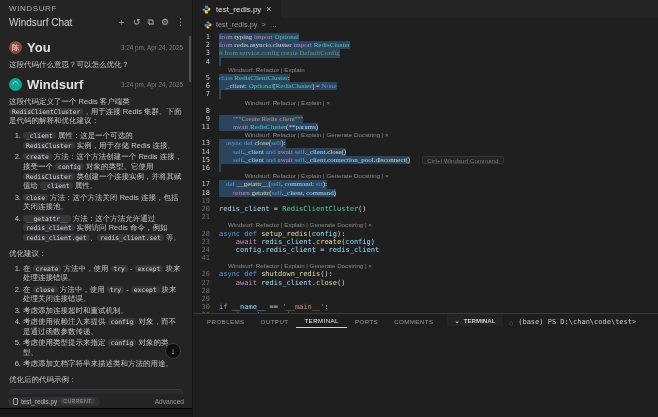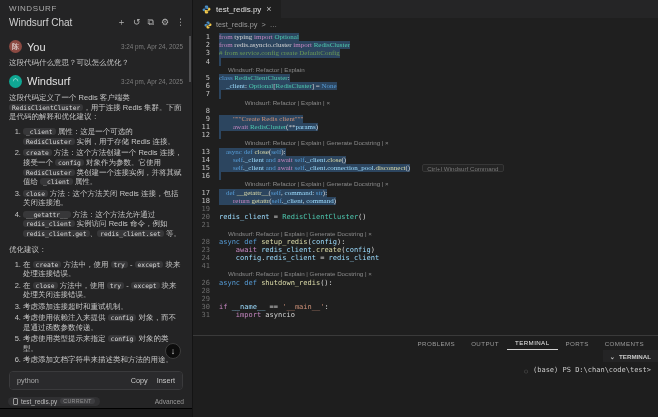--- a/index.html
+++ b/index.html
@@ -11,21 +11,21 @@
   .ws-title { padding:4px 9px 1px; font-size:8px; letter-spacing:.6px; color:#acacac; }
   .chat-header { height:17px; display:flex; align-items:center; padding:0 7px 0 9px; }
   .chat-title { font-size:10px; color:#d2d2d2; flex:1; white-space:nowrap; }
   .chat-icons { display:flex; gap:7px; color:#b3b3b3; font-size:9px; }
   .chat-icons span { cursor:default; line-height:1; }
   .chat-scrollbar { position:absolute; top:36px; right:1px; width:2px; height:46px; background:#505052; }
 
   .chat-messages { flex:1; overflow:hidden; padding:2px 9px 0; }
   .msg-head { display:flex; align-items:center; gap:5px; margin:7px 0 5px; }
   .avatar { width:13px; height:13px; border-radius:50%; font-size:7px; display:flex; align-items:center; justify-content:center; color:#fff; flex-shrink:0; }
-  .msg-name { font-size:11px; font-weight:normal; color:#e2e2e2; flex:1; }
+  .msg-name { font-size:13px; font-weight:bold; color:#e2e2e2; flex:1; }
   .msg-time { font-size:6.3px; color:#7e7e7e; white-space:nowrap; }
   .p { font-size:7.5px; line-height:1.3; color:#c6c6c6; margin:5px 0; }
   .chat-messages ol { margin:4px 0 6px; padding-left:14px; font-size:7.5px; line-height:1.3; color:#c6c6c6; }
   .chat-messages li { margin:1.5px 0; }
   .chip { font-family:"DejaVu Sans Mono", monospace; font-size:6.3px; background:#373739; border-radius:3px; padding:0 3px; color:#dadada; white-space:nowrap; }
 
   .codeblock { border:1px solid #3a3a3c; border-radius:4px; margin:5px 0; background:#1d1d1e; overflow:hidden; }
   .cb-head { background:#2a2a2c; display:flex; align-items:center; padding:4px 7px; font-size:7.3px; color:#a9a9a9; }
   .cb-lang { flex:1; }
   .cb-btn { margin-left:9px; color:#c7c7c7; cursor:default; }
@@ -52,21 +52,21 @@
   .row.sel .gutter { color:#c4c4c4; }
   .content { white-space:pre; }
   .row.sel .content { background:rgba(58,110,165,.48);font-family:Liberation Serif, serif; }
   .lens-row { height:8.2px; line-height:8.2px; font-size:6.2px; color:#8b8b8b; font-family:"Liberation Sans", sans-serif; white-space:pre; }
   .hint { margin-left:12px; font-family:"Liberation Sans", sans-serif; font-size:6.2px; color:#787878; background:#242424; border:1px solid #363636; border-radius:2px; padding:0 4px; }
 
   .tok-kw{color:#569cd6}.tok-ctrl{color:#c586c0}.tok-cls{color:#4ec9b0}.tok-fn{color:#dcdcaa}
   .tok-var{color:#9cdcfe}.tok-str{color:#ce9178}.tok-com{color:#6a9955}.tok-txt{color:#d4d4d4}
 
   
-  .panel { height:82px; border-top:1px solid #3a3a3a; display:flex; flex-direction:column; background:#1e1e1e;align-items:flex-end; }
+  .panel { height:104px; border-top:1px solid #3a3a3a; display:flex; background:#1e1e1e; }
   .panel-tabs { height:14px; display:flex; padding:0 6px; align-items:stretch; }
   .ptab { font-size:6.2px; letter-spacing:.4px; color:#9a9a9a; padding:0 8px; display:flex; align-items:center; }
   .ptab.active { color:#e7e7e7; border-bottom:1px solid #d4d4d4; }
   .term-head { height:12px; display:flex; align-items:center; gap:4px; padding:0 7px; font-size:6.2px; font-weight:bold; color:#c9c9c9; background:#242425; }
   .term-body { flex:1; padding:4px 7px; font-family:"DejaVu Sans Mono", monospace; font-size:7px; color:#cccccc; }
   .term-line { display:flex; align-items:center; gap:5px; }
   .term-circle { color:#6a6a6a; font-size:6px; }
 </style>
 </head>
 <body>
@@ -94,33 +94,34 @@
       </div>
       <div class="msg">
         <div class="msg-head">
           <div class="avatar" style="background: rgb(15, 167, 147);">◠</div>
           <div class="msg-name">Windsurf</div>
           <div class="msg-time">3:24 pm, Apr 24, 2025</div>
         </div>
         <div class="p"><span>这段代码定义了一个 Redis 客户端类 </span><span class="chip">RedisClientCluster</span><span>，用于连接 Redis 集群。下面是代码的解释和优化建议：</span></div>
         <ol>
           <li><span class="chip">_client</span><span> 属性：这是一个可选的 </span><span class="chip">RedisCluster</span><span> 实例，用于存储 Redis 连接。</span></li>
-          <li><span class="chip">create</span><span> 方法：这个方法创建一个 Redis 连接，接受一个 </span><span class="chip">config</span><span> 对象作为参数。它使用 </span><span class="chip">RedisCluster</span><span> 类创建一个连接实例，并将其赋值给 </span><span class="chip">_client</span><span> 属性。</span></li>
+          <li><span class="chip">create</span><span> 方法：这个方法创建一个 Redis 连接，接受一个 </span><span class="chip">config</span><span> 对象的类型。它使用 </span><span class="chip">RedisCluster</span><span> 类创建一个连接实例，并将其赋值给 </span><span class="chip">_client</span><span> 属性。</span></li>
           <li><span class="chip">close</span><span> 方法：这个方法关闭 Redis 连接，包括关闭连接池。</span></li>
           <li><span class="chip">__getattr__</span><span> 方法：这个方法允许通过 </span><span class="chip">redis_client</span><span> 实例访问 Redis 命令，例如 </span><span class="chip">redis_client.get</span><span>、</span><span class="chip">redis_client.set</span><span> 等。</span></li>
         </ol>
         <div class="p"><span>优化建议：</span></div>
         <ol>
           <li><span>在 </span><span class="chip">create</span><span> 方法中，使用 </span><span class="chip">try</span><span> - </span><span class="chip">except</span><span> 块来处理连接错误。</span></li>
           <li><span>在 </span><span class="chip">close</span><span> 方法中，使用 </span><span class="chip">try</span><span> - </span><span class="chip">except</span><span> 块来处理关闭连接错误。</span></li>
           <li><span>考虑添加连接超时和重试机制。</span></li>
           <li><span>考虑使用依赖注入来提供 </span><span class="chip">config</span><span> 对象，而不是通过函数参数传递。</span></li>
           <li><span>考虑使用类型提示来指定 </span><span class="chip">config</span><span> 对象的类型。</span></li>
           <li><span>考虑添加文档字符串来描述类和方法的用途。</span></li>
         </ol>
+        <div class="p"><span>优化后的代码示例：</span></div>
         <div class="codeblock">
           <div class="cb-head">
             <span class="cb-lang">python</span>
             <span class="cb-btn">Copy</span>
             <span class="cb-btn">Insert</span>
           </div>
         </div>
       </div>
     </div>
   <div class="chat-footer">
@@ -166,39 +167,39 @@
       <div class="row sel"><span class="gutter">3</span><span class="content"><span class="tok-com"># from service.config create DefaultConfig</span></span></div>
       <div class="row sel"><span class="gutter">4</span><span class="content">&nbsp;</span></div>
       <div class="lens-row" style="padding-left: 35px;">Windsurf: Refactor | Explain</div>
       <div class="row sel"><span class="gutter">5</span><span class="content"><span class="tok-kw">class</span><span class="tok-cls"> RedisClientCluster</span><span class="tok-txt">:</span></span></div>
       <div class="row sel"><span class="gutter">6</span><span class="content"><span class="tok-txt">    </span><span class="tok-var">_client</span><span class="tok-txt">: </span><span class="tok-cls">Optional</span><span class="tok-txt">[</span><span class="tok-cls">RedisCluster</span><span class="tok-txt">] = </span><span class="tok-kw">None</span></span></div>
       <div class="row sel"><span class="gutter">7</span><span class="content">&nbsp;</span></div>
       <div class="lens-row" style="padding-left: 51.8px;">Windsurf: Refactor | Explain | ×</div>
       <div class="row sel"><span class="gutter">8</span></div>
       <div class="row sel"><span class="gutter">9</span><span class="content"><span class="tok-txt">        </span><span class="tok-str">"""Create Redis client"""</span></span></div>
       <div class="row sel"><span class="gutter">11</span><span class="content"><span class="tok-txt">        </span><span class="tok-ctrl">await</span><span class="tok-txt"> </span><span class="tok-cls">RedisCluster</span><span class="tok-txt">(**</span><span class="tok-var">params</span><span class="tok-txt">)</span></span></div>
-      <div class="row sel"><span class="gutter">12</span><span class="content">&nbsp;</span></div>
       <div class="lens-row" style="padding-left: 51.8px;">Windsurf: Refactor | Explain | Generate Docstring | ×</div>
       <div class="row sel"><span class="gutter">13</span><span class="content"><span class="tok-txt">    </span><span class="tok-kw">async</span><span class="tok-kw"> def</span><span class="tok-fn"> close</span><span class="tok-txt">(</span><span class="tok-kw">self</span><span class="tok-txt">):</span></span></div>
       <div class="row sel"><span class="gutter">14</span><span class="content"><span class="tok-txt">        </span><span class="tok-kw">self</span><span class="tok-txt">.</span><span class="tok-var">_client</span><span class="tok-txt"> </span><span class="tok-kw">and</span><span class="tok-txt"> </span><span class="tok-ctrl">await</span><span class="tok-txt"> </span><span class="tok-kw">self</span><span class="tok-txt">.</span><span class="tok-var">_client</span><span class="tok-txt">.</span><span class="tok-fn">close</span><span class="tok-txt">()</span></span></div>
       <div class="row sel"><span class="gutter">15</span><span class="content"><span class="tok-txt">        </span><span class="tok-kw">self</span><span class="tok-txt">.</span><span class="tok-var">_client</span><span class="tok-txt"> </span><span class="tok-kw">and</span><span class="tok-txt"> </span><span class="tok-ctrl">await</span><span class="tok-txt"> </span><span class="tok-kw">self</span><span class="tok-txt">.</span><span class="tok-var">_client</span><span class="tok-txt">.</span><span class="tok-var">connection_pool</span><span class="tok-txt">.</span><span class="tok-fn">disconnect</span><span class="tok-txt">()</span></span><span class="hint">Ctrl+I Windsurf Command</span></div>
       <div class="row sel"><span class="gutter">16</span><span class="content">&nbsp;</span></div>
       <div class="lens-row" style="padding-left: 51.8px;">Windsurf: Refactor | Explain | Generate Docstring | ×</div>
       <div class="row sel"><span class="gutter">17</span><span class="content"><span class="tok-txt">    </span><span class="tok-kw">def</span><span class="tok-fn"> __getattr__</span><span class="tok-txt">(</span><span class="tok-kw">self</span><span class="tok-txt">, </span><span class="tok-var">command</span><span class="tok-txt">: </span><span class="tok-kw">str</span><span class="tok-txt">):</span></span></div>
       <div class="row sel"><span class="gutter">18</span><span class="content"><span class="tok-txt">        </span><span class="tok-ctrl">return</span><span class="tok-txt"> </span><span class="tok-fn">getattr</span><span class="tok-txt">(</span><span class="tok-kw">self</span><span class="tok-txt">.</span><span class="tok-var">_client</span><span class="tok-txt">, </span><span class="tok-var">command</span><span class="tok-txt">)</span></span></div>
       <div class="row"><span class="gutter">19</span><span class="content"></span></div>
       <div class="row"><span class="gutter">20</span><span class="content"><span class="tok-var">redis_client</span><span class="tok-txt"> = </span><span class="tok-cls">RedisClientCluster</span><span class="tok-txt">()</span></span></div>
       <div class="row"><span class="gutter">21</span><span class="content"></span></div>
       <div class="lens-row" style="padding-left: 35px;">Windsurf: Refactor | Explain | Generate Docstring | ×</div>
       <div class="row"><span class="gutter">28</span><span class="content"><span class="tok-kw">async</span><span class="tok-kw"> def</span><span class="tok-fn"> setup_redis</span><span class="tok-txt">(</span><span class="tok-var">config</span><span class="tok-txt">):</span></span></div>
       <div class="row"><span class="gutter">23</span><span class="content"><span class="tok-txt">    </span><span class="tok-ctrl">await</span><span class="tok-txt"> </span><span class="tok-var">redis_client</span><span class="tok-txt">.</span><span class="tok-fn">create</span><span class="tok-txt">(</span><span class="tok-var">config</span><span class="tok-txt">)</span></span></div>
       <div class="row"><span class="gutter">24</span><span class="content"><span class="tok-txt">    </span><span class="tok-var">config</span><span class="tok-txt">.</span><span class="tok-var">redis_client</span><span class="tok-txt"> = </span><span class="tok-var">redis_client</span></span></div>
       <div class="row"><span class="gutter">41</span><span class="content"></span></div>
       <div class="lens-row" style="padding-left: 35px;">Windsurf: Refactor | Explain | Generate Docstring | ×</div>
       <div class="row"><span class="gutter">26</span><span class="content"><span class="tok-kw">async</span><span class="tok-kw"> def</span><span class="tok-fn"> shutdown_redis</span><span class="tok-txt">():</span></span></div>
+      <div class="row"><span class="gutter">27</span><span class="content"><span class="tok-txt">    </span><span class="tok-ctrl">await</span><span class="tok-txt"> </span><span class="tok-var">redis_client</span><span class="tok-txt">.</span><span class="tok-fn">close</span><span class="tok-txt">()</span></span></div>
       <div class="row"><span class="gutter">28</span><span class="content"></span></div>
       <div class="row"><span class="gutter">29</span><span class="content"></span></div>
       <div class="row"><span class="gutter">30</span><span class="content"><span class="tok-ctrl">if</span><span class="tok-txt"> </span><span class="tok-var">__name__</span><span class="tok-txt"> == </span><span class="tok-str">'__main__'</span><span class="tok-txt">:</span></span></div>
       <div class="row"><span class="gutter">31</span><span class="content"><span class="tok-txt">    </span><span class="tok-ctrl">import</span><span class="tok-txt"> asyncio</span></span></div>
     </div>
 
   <div class="panel">
     <div class="panel-tabs" id="panel-tabs">
         <div class="ptab">PROBLEMS</div>
         <div class="ptab">OUTPUT</div>

